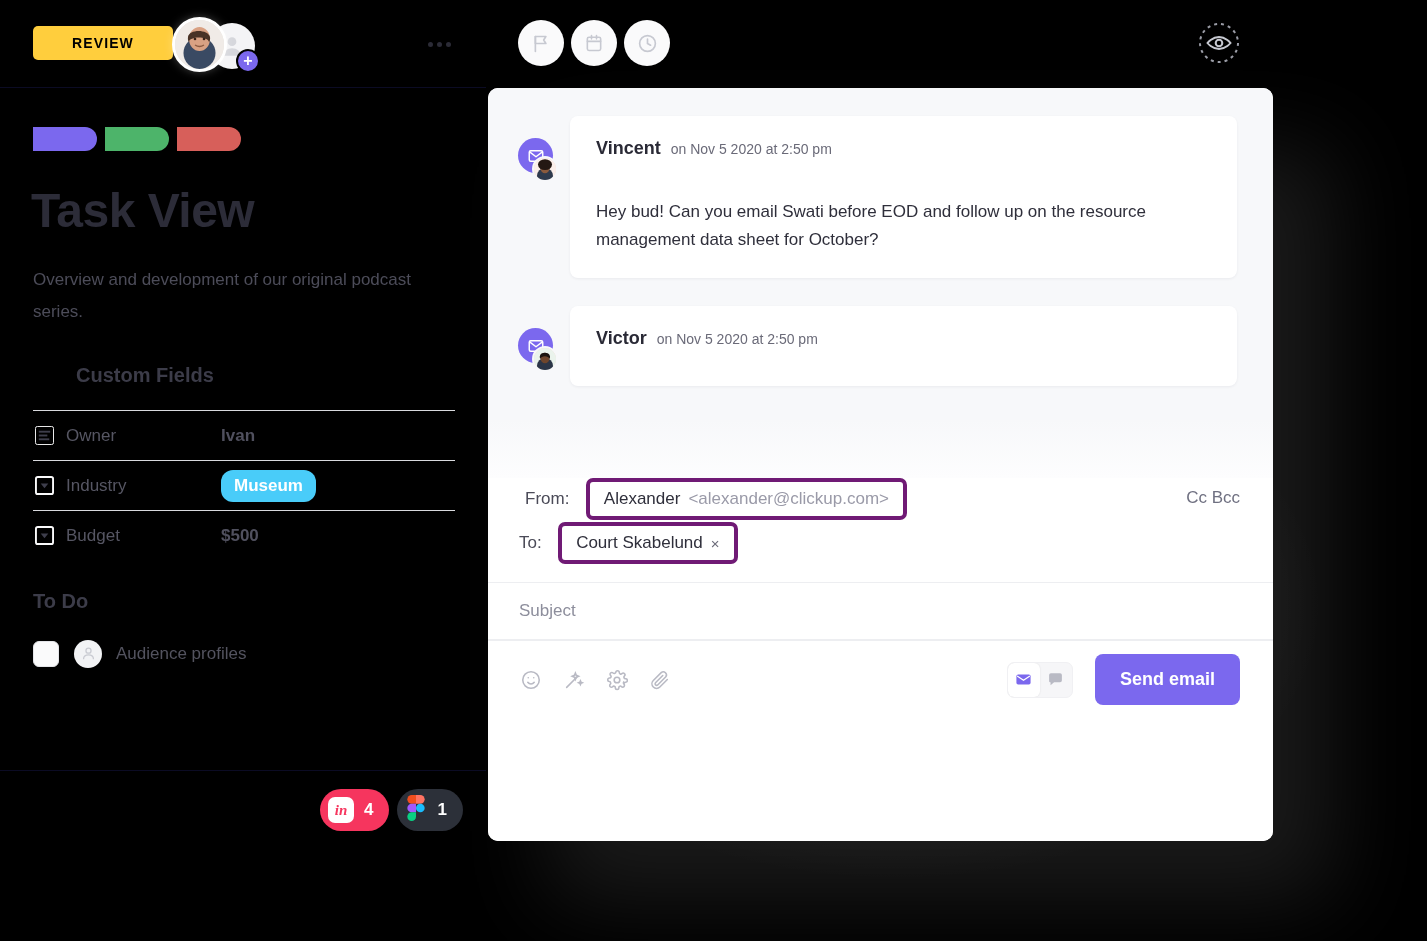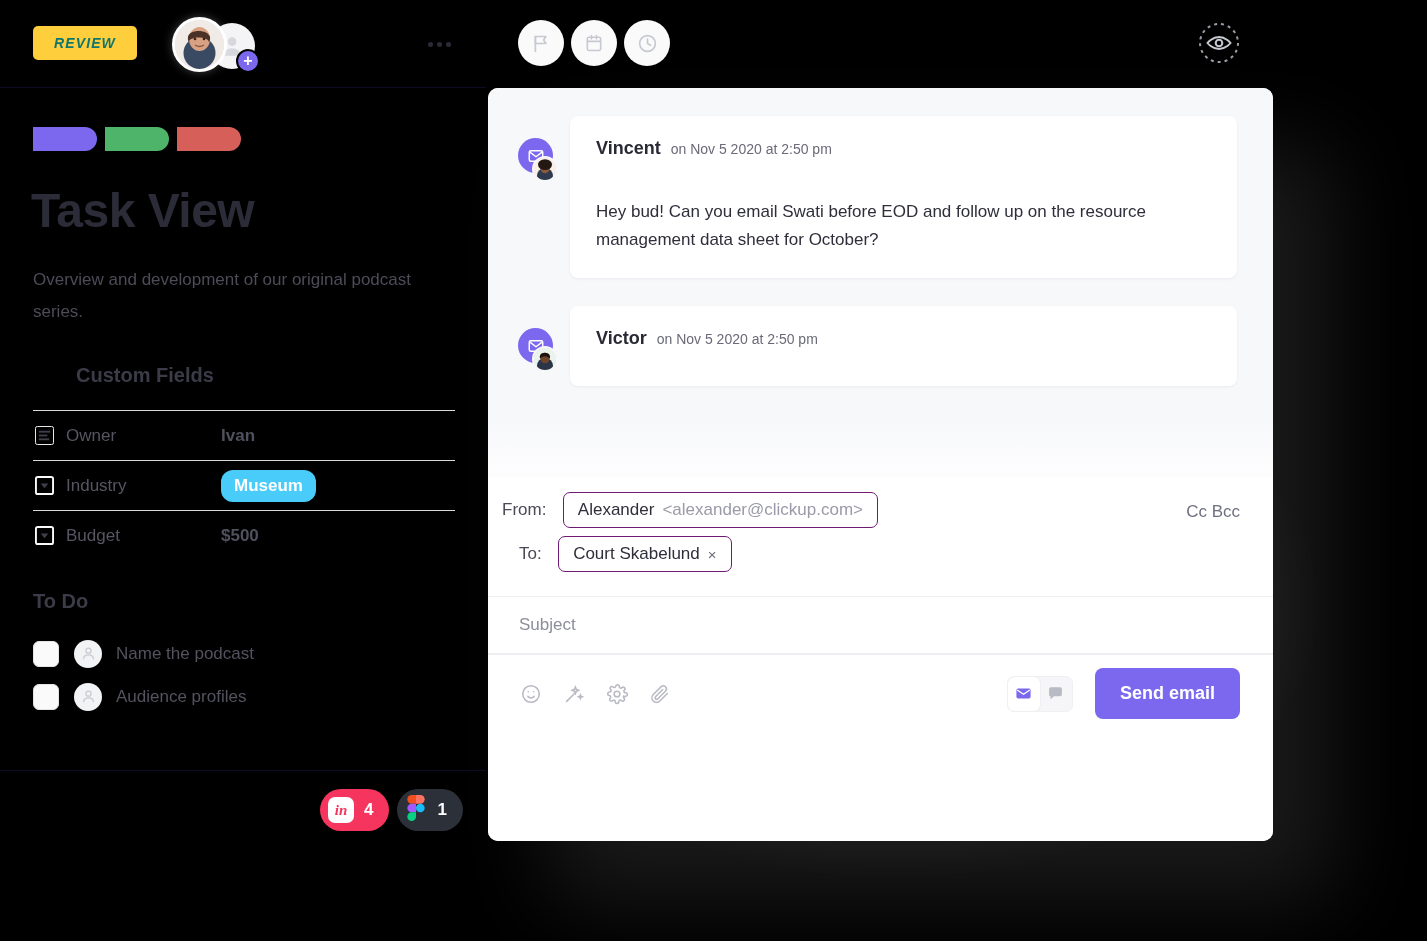--- a/index.html
+++ b/index.html
@@ -15,25 +15,25 @@
   .left-panel {
     position: absolute; left: 0; top: 0; width: 486px; height: 770px;
     background: #000000;
   }
   .left-topbar {
     position: absolute; left: 0; top: 0; width: 486px; height: 88px;
     border-bottom: 1px solid #0b0b24;
   }
   .review-badge {
     position: absolute; left: 33px; top: 26px;
-    width: 104px; height: 34px; border-radius: 5px;
-    background: #FFCE3D; color: #0f766e;
+    width: 140px; height: 34px; border-radius: 5px;
+    background: #FFCE3D; color: #000000;
     font-size: 14px; font-weight: bold; letter-spacing: 1.1px;
     display: flex; align-items: center; justify-content: center;
-    border: none; cursor: pointer; font-style: italic;
+    border: none; cursor: pointer;
   }
   .avatar-stack { position: absolute; left: 172px; top: 17px; width: 96px; height: 55px; }
   .avatar-photo {
     position: absolute; left: 0; top: 0; width: 55px; height: 55px; border-radius: 50%;
     border: 3px solid #ffffff; overflow: hidden; background: #e8e3de; z-index: 2;
     box-shadow: 0 0 10px rgba(255,255,255,0.25);
   }
   .avatar-add {
     position: absolute; left: 37px; top: 6px; width: 46px; height: 46px; border-radius: 50%;
     background: #F4F4F6; z-index: 1; display: flex; align-items: center; justify-content: center;
@@ -153,26 +153,26 @@
   .bubble {
     background: #ffffff; border-radius: 8px; padding: 22px 26px 24px 26px;
     box-shadow: 0 1px 3px rgba(20,20,50,0.06);
   }
   .bubble-head { display: flex; align-items: baseline; gap: 10px; margin-bottom: 13px; }
   .bubble-author { font-size: 18px; font-weight: bold; color: #2A2A36; }
   .bubble-time { font-size: 14px; color: #6A6A78; }
   .bubble-body { font-size: 17px; line-height: 28px; color: #2F2F3B; margin-top: 39px; }
 
   .compose { position: absolute; left: 0; top: 390px; width: 785px; height: 363px; background: #fff; }
-  .row-from { position: relative; height: 44px; margin-top: 14px; padding-left: 14px; }
+  .row-from { position: relative; height: 44px; padding-left: 37px; }
   .row-to   { position: relative; height: 44px; padding-left: 31px; }
   .fld-label { font-size: 17px; color: #4B4B58; display: inline-block; }
   .token {
     display: inline-flex; align-items: center; gap: 8px;
-    border: 1px solid #701a75; border-radius: 7px; padding: 7px 14px;
+    border: 4px solid #701a75; border-radius: 7px; padding: 7px 14px;
     font-size: 17px; color: #2F2F3B; cursor: pointer; background: #fff;
   }
   .token-dim { color: #9A9AA8; }
   .token-x { color: #6B6B79; font-size: 15px; }
   .ccbcc {
     position: absolute; right: 33px; top: 10px; font-size: 17px;
     color: #6F7081; cursor: pointer;
   }
   .sep { height: 1px; background: #EDEEF1; margin-top: 16px; }
   .row-subject { height: 56px; display: flex; align-items: center; padding-left: 31px; }
@@ -288,30 +288,20 @@
           </svg>
         </span>
         <span class="cf-name">Budget</span>
         <span class="cf-value">$500</span>
       </div>
     </div>
 
     <div class="section-label td-label">To Do</div>
 
     <div class="todo-list">
-      <div class="todo-row">
-        <span class="todo-check"></span>
-        <span class="todo-ava">
-          <svg width="17" height="17" viewBox="0 0 24 24" fill="#C9CBD2">
-            <circle cx="12" cy="8" r="3.6" fill="none" stroke="#C9CBD2" stroke-width="1.8"></circle>
-            <path d="M5 20c0-3.9 3.1-6 7-6s7 2.1 7 6" fill="none" stroke="#C9CBD2" stroke-width="1.8"></path>
-          </svg>
-        </span>
-        <span class="todo-text">Name the podcast</span>
-      </div>
       <div class="todo-row">
         <span class="todo-check"></span>
         <span class="todo-ava">
           <svg width="17" height="17" viewBox="0 0 24 24">
             <circle cx="12" cy="8" r="3.6" fill="none" stroke="#C9CBD2" stroke-width="1.8"></circle>
             <path d="M5 20c0-3.9 3.1-6 7-6s7 2.1 7 6" fill="none" stroke="#C9CBD2" stroke-width="1.8"></path>
           </svg>
         </span>
         <span class="todo-text">Audience profiles</span>
       </div>

